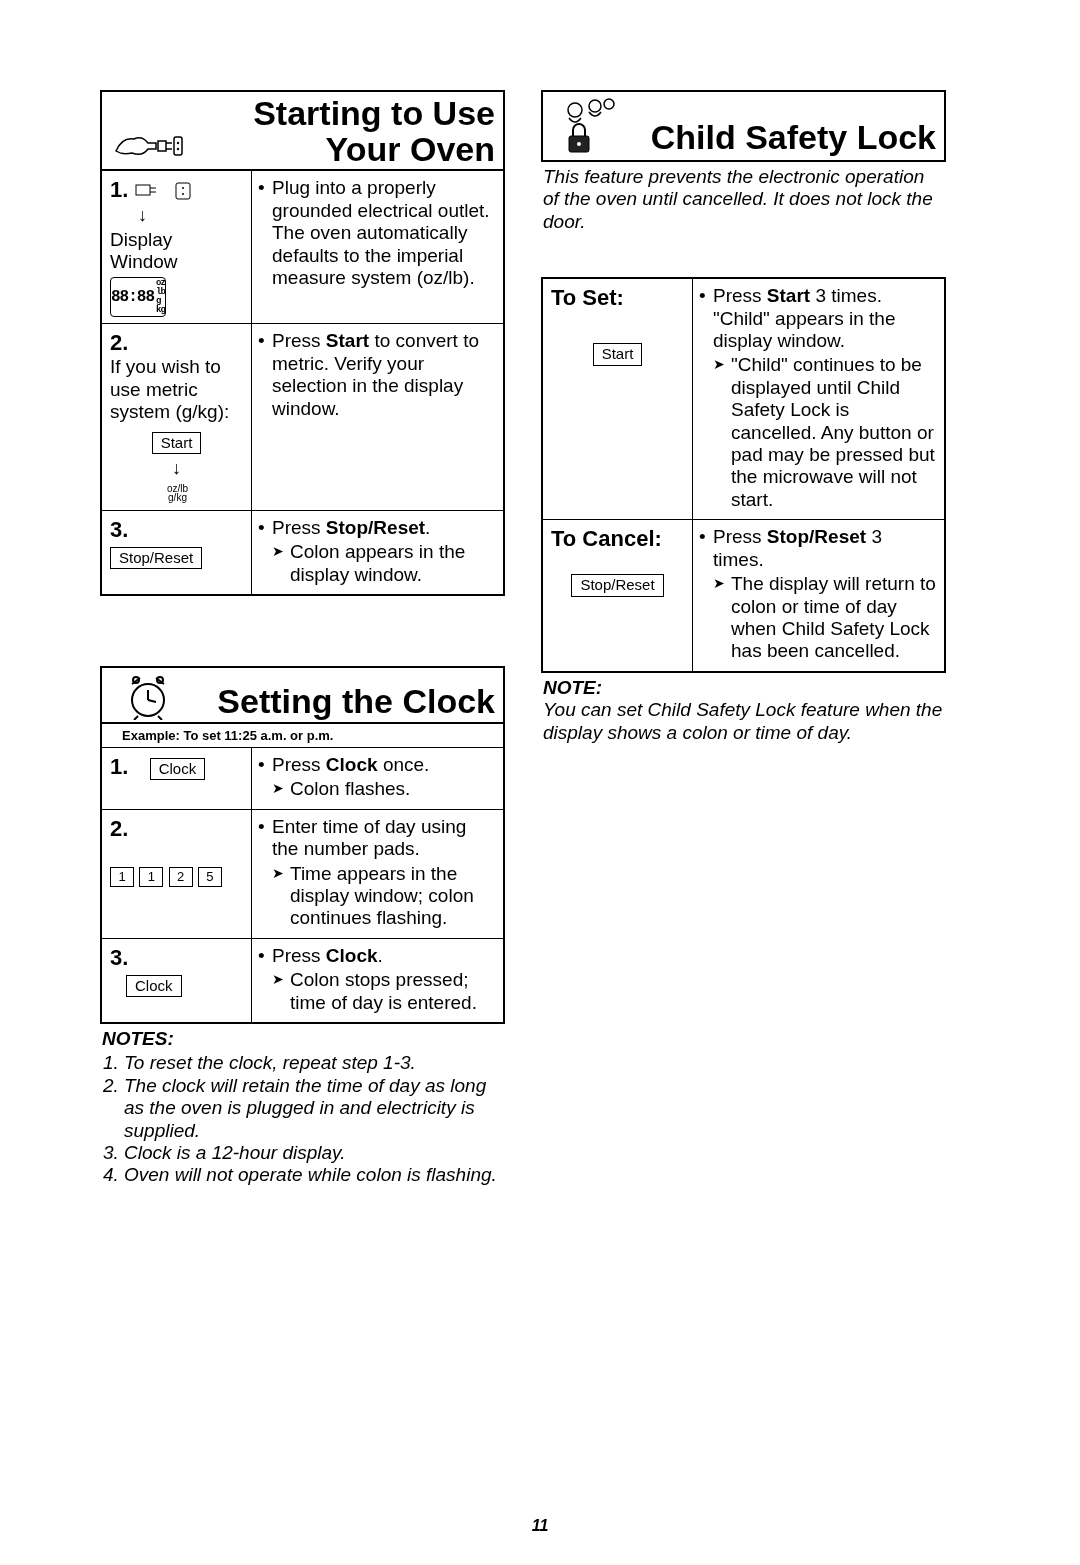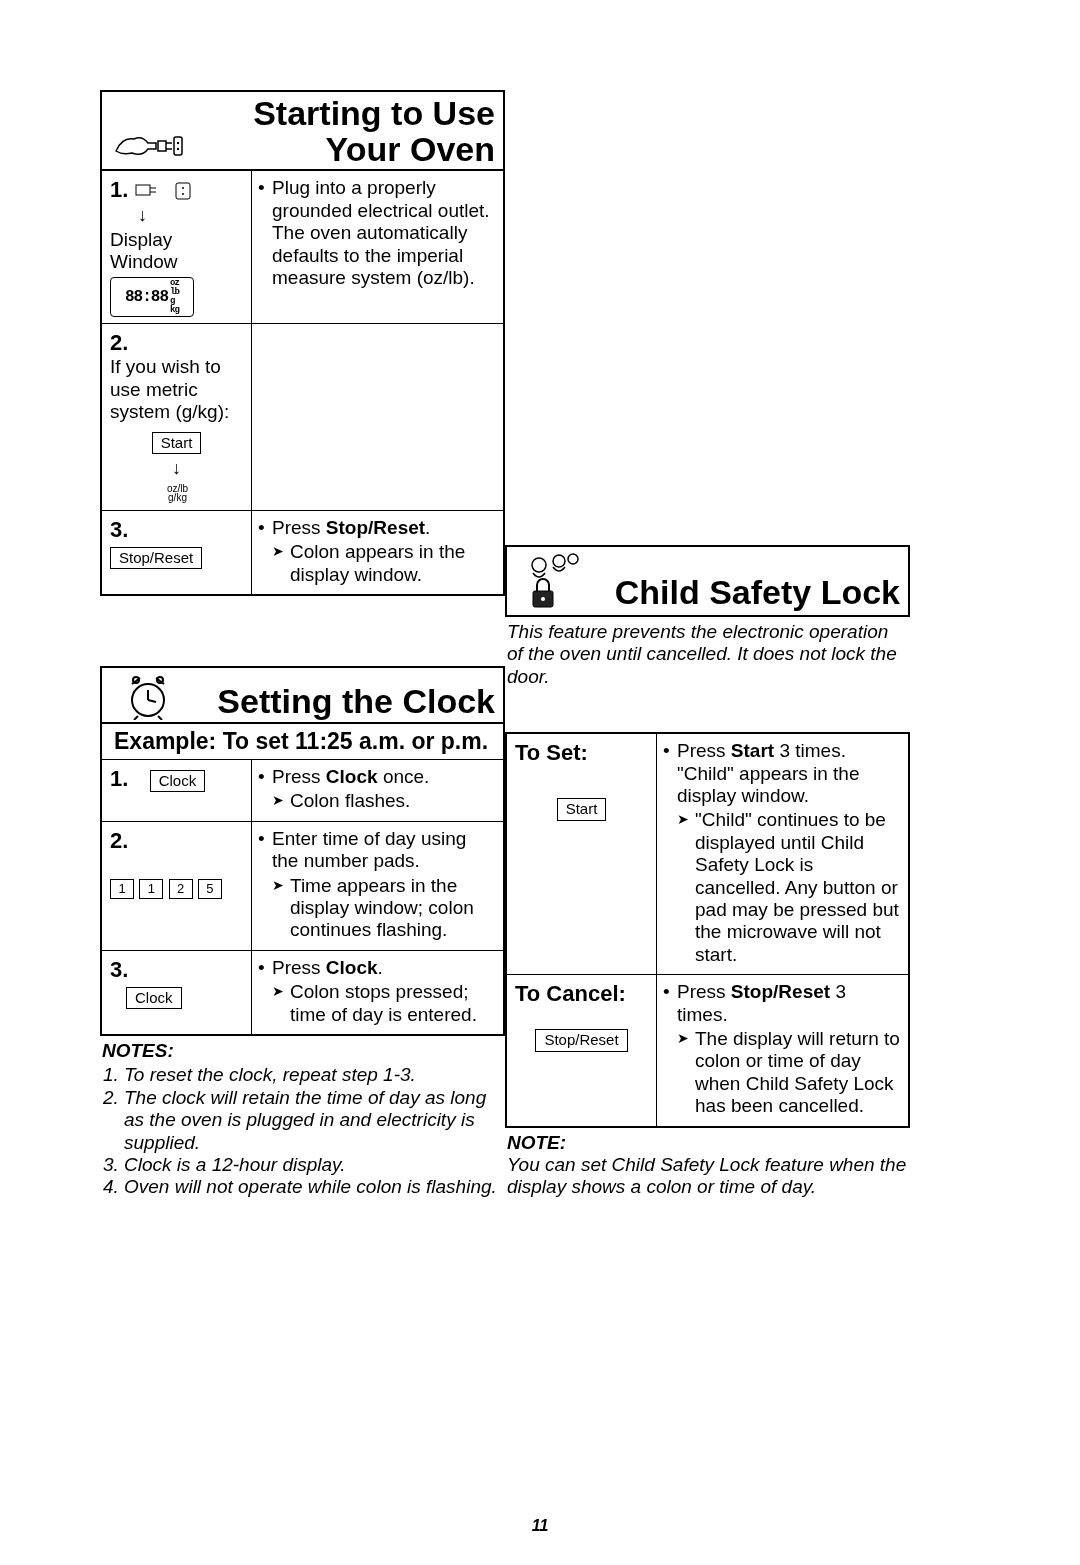--- a/index.html
+++ b/index.html
@@ -11,21 +11,21 @@
   }
   .page {
     width: 1080px;
     height: 1565px;
     position: relative;
     box-sizing: border-box;
     padding: 90px 100px 60px 100px;
   }
   .cols {
     display: flex;
-    align-items: flex-end;
+    gap: 36px;
   }
   .col {
     width: 405px;
   }
   .section-header {
     display: flex;
     align-items: flex-end;
     border-top: 2px solid #000;
     border-left: 2px solid #000;
     border-right: 2px solid #000;
@@ -118,41 +118,41 @@
   }
   .keybtn.small {
     padding: 2px 4px;
     font-size: 13px;
     min-width: 14px;
     text-align: center;
   }
   .example-bar {
     border: 2px solid #000;
     border-bottom: 1px solid #000;
-    padding: 4px 12px;
+    padding: 4px 20px;
     font-weight: bold;
-    font-size: 23px;
+    font-size: 13px;
     margin-top: -2px;
   }
   .intro-text, .notes-block {
     font-size: 19px;
     line-height: 1.18;
     margin: 4px 2px 10px 2px;
     font-style: italic;
   }
   .notes-block .note-title {
     font-weight: bold;
   }
   .notes-block ol {
     margin: 2px 0 0 0;
     padding-left: 22px;
   }
   .disp-window {
     display:inline-block; border:1.5px solid #000; border-radius:4px;
-    padding:1px 14px; font-family:'Courier New',monospace; font-weight:bold;
+    padding:1px 0; font-family:'Courier New',monospace; font-weight:bold;
     font-size:16px; letter-spacing:-1px; margin-top:4px;
   }
   .arrow-down {
     font-size:18px; text-align:left; margin:2px 0 2px 28px;
   }
   .tiny-units {
     display:inline-block; font-size:9px; line-height:9px; vertical-align:middle;
     margin-left:2px;
   }
   .page-number {
@@ -211,20 +211,25 @@
 
         <div class="row">
           <div class="cell-l">
             <span class="stepnum">2.</span><br>
             <span>If you wish to use metric system (g/kg):</span>
             <div style="text-align:center;margin-top:6px;">
               <span class="keybtn">Start</span>
               <div class="arrow-down" style="margin-left:0;text-align:center;">↓</div>
               <span class="tiny-units" style="font-size:10px;">oz/lb<br>g/kg</span>
             </div>
+          </div>
+          <div class="cell-r">
+            <ul class="instr">
+              <li><span>Press </span><span class="b">Start</span><span> to convert to metric. Verify your selection in the display window.</span></li>
+            </ul>
           </div>
         </div>
 
         <div class="row">
           <div class="cell-l">
             <span class="stepnum">3.</span><br>
             <span class="keybtn" style="margin-top:4px;">Stop/Reset</span>
           </div>
           <div class="cell-r">
             <ul class="instr">

